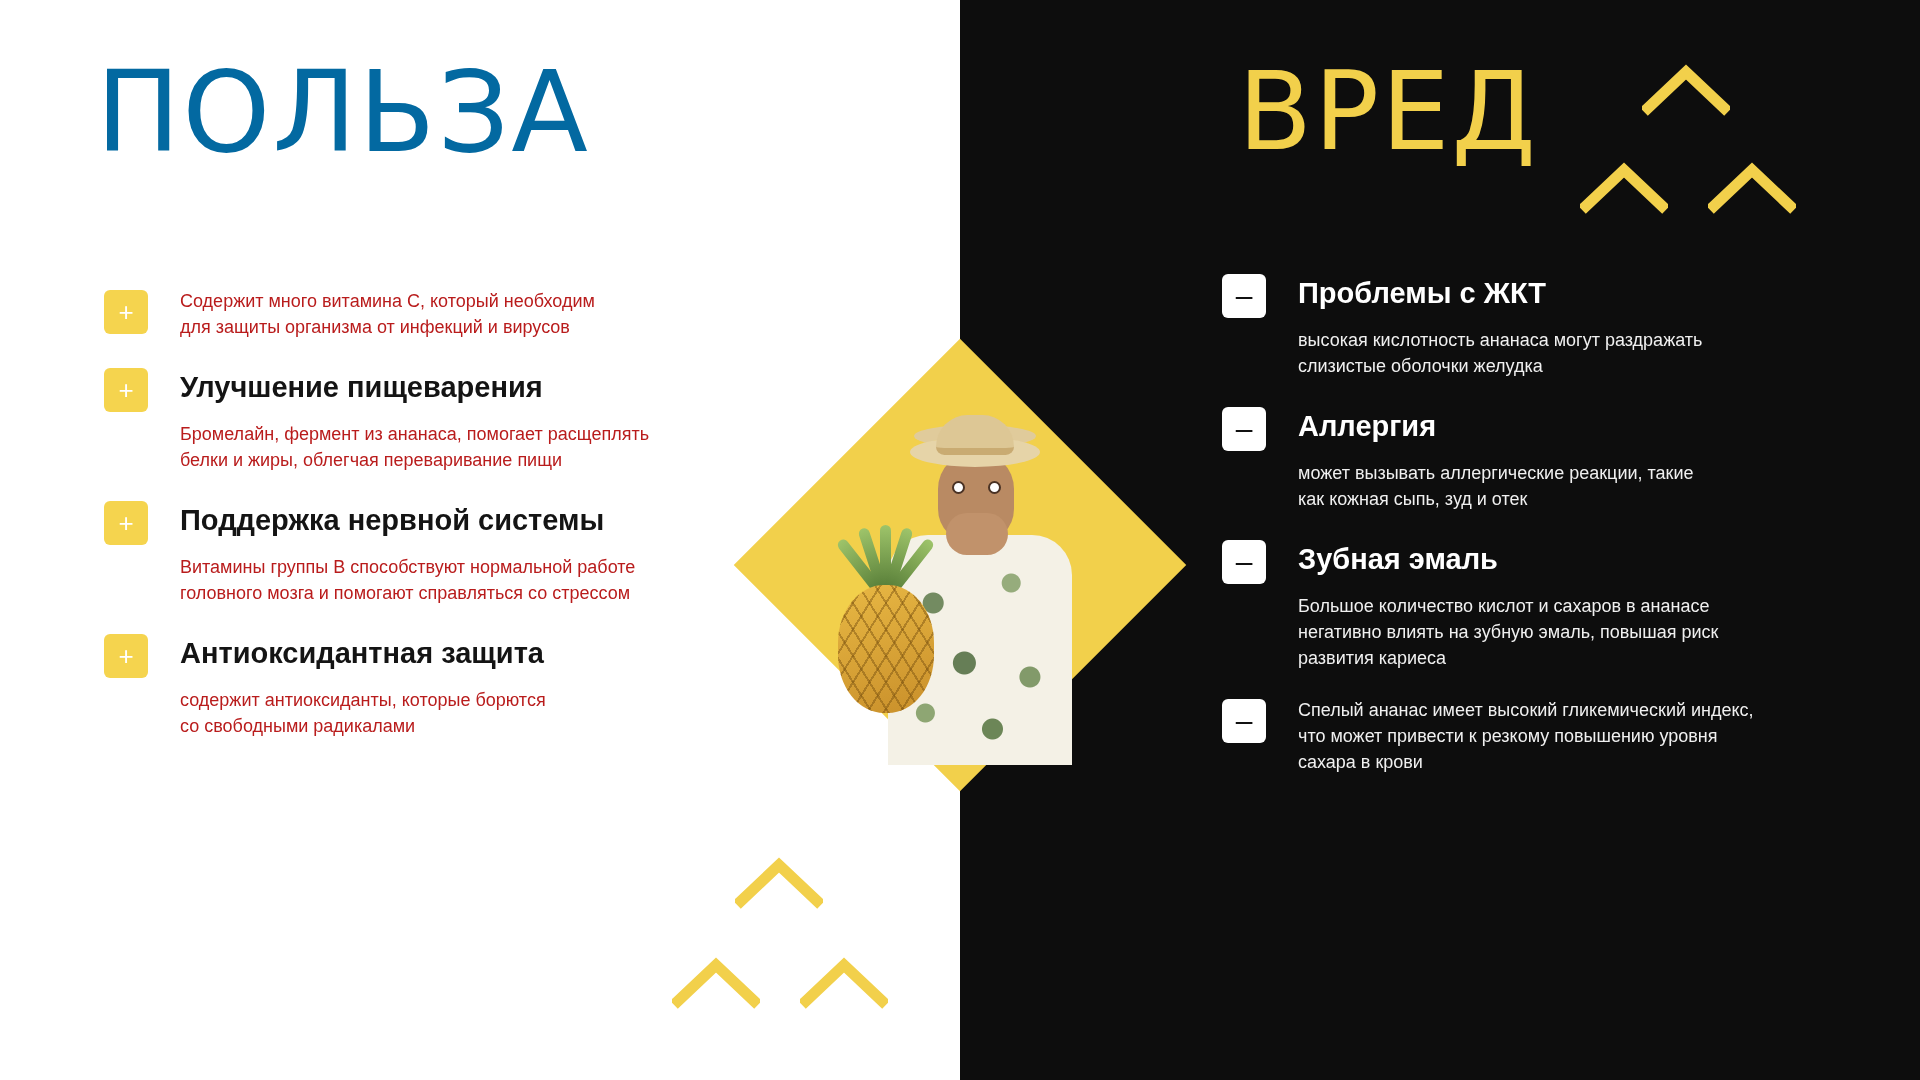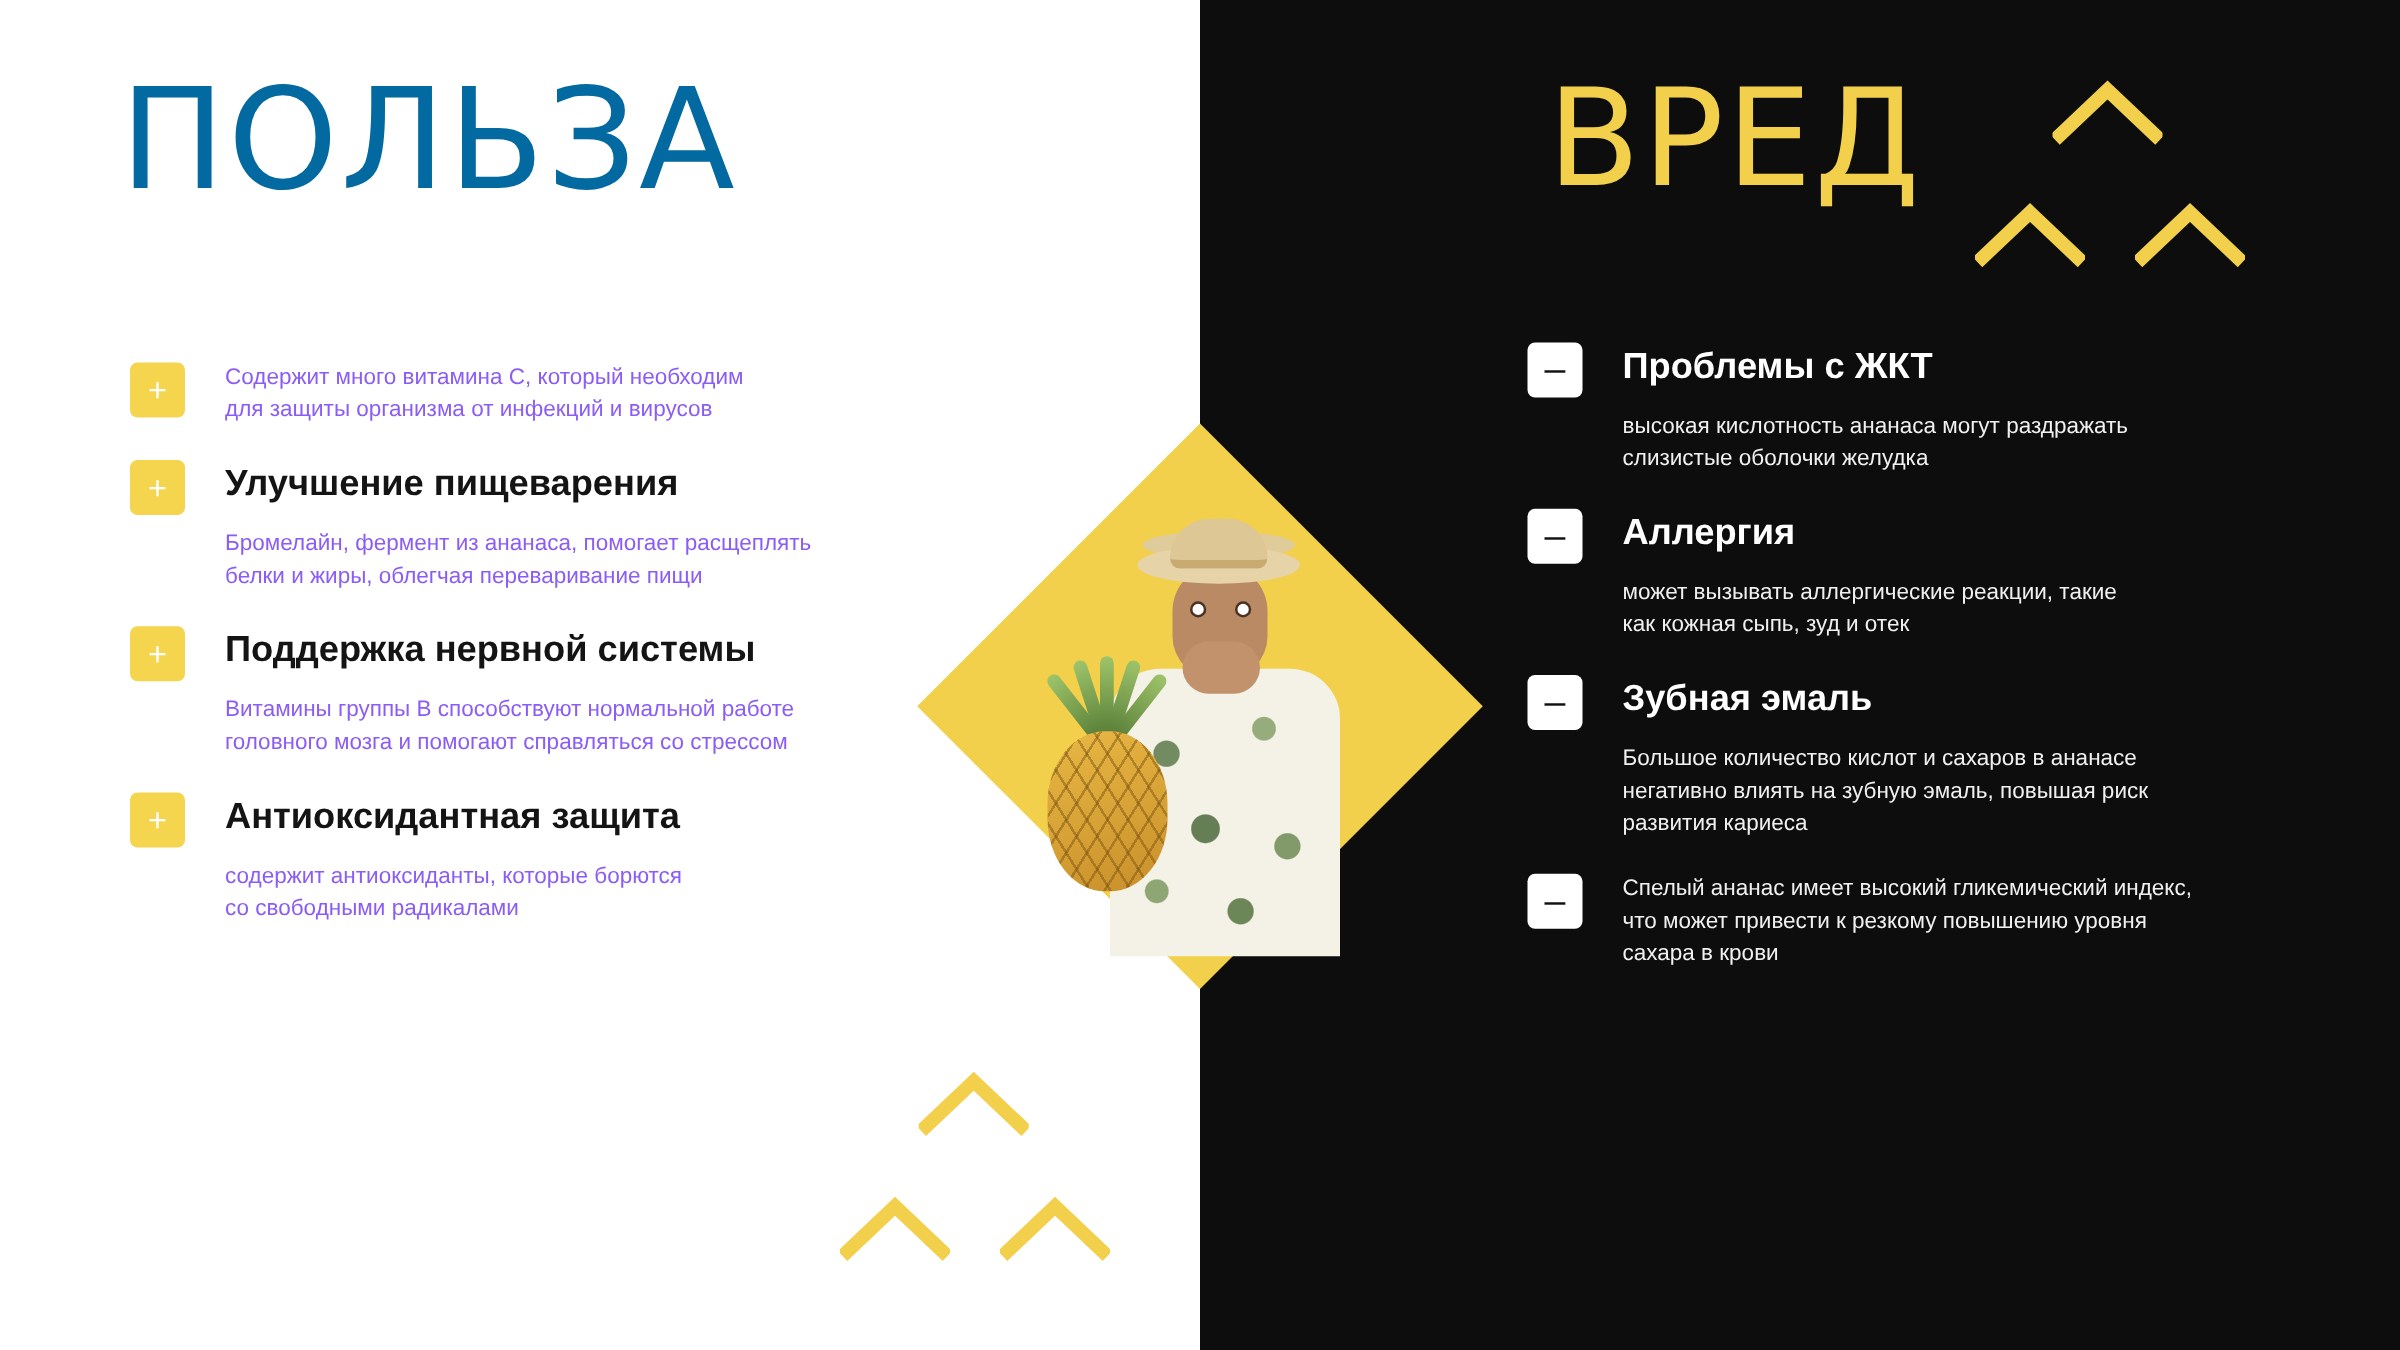--- a/index.html
+++ b/index.html
@@ -92,21 +92,21 @@
 
   .item-body {
     margin-left: 76px;
     margin-top: 16px;
     font-size: 18px;
     line-height: 1.45;
     font-weight: 400;
     white-space: pre-line;
     margin-bottom: 26px;
   }
-  .item-body.dark { color: #8b5cf6; }
+  .item-body.dark { color: #b91c1c; }
   .item-body.light { color: #f0f0f0; }
 
   
   .diamond-wrap {
     position: absolute;
     left: 740px; top: 345px;
     width: 440px; height: 440px;
   }
   .diamond {
     position: absolute;

